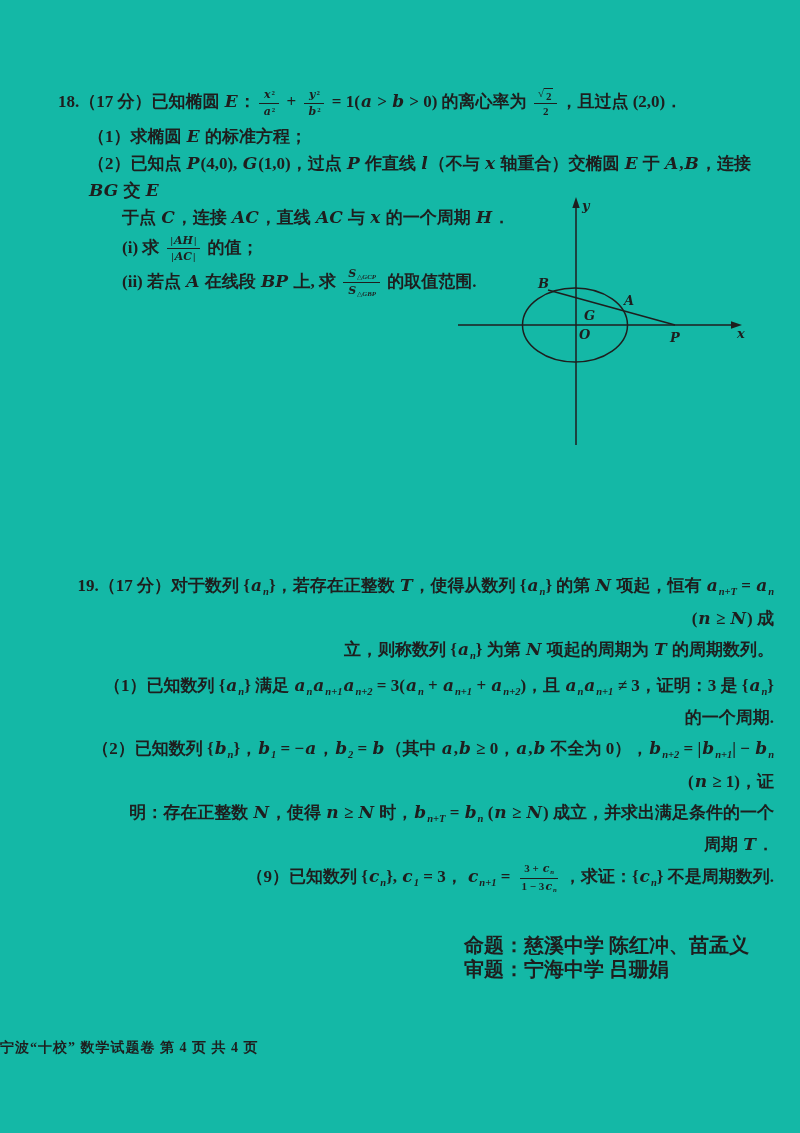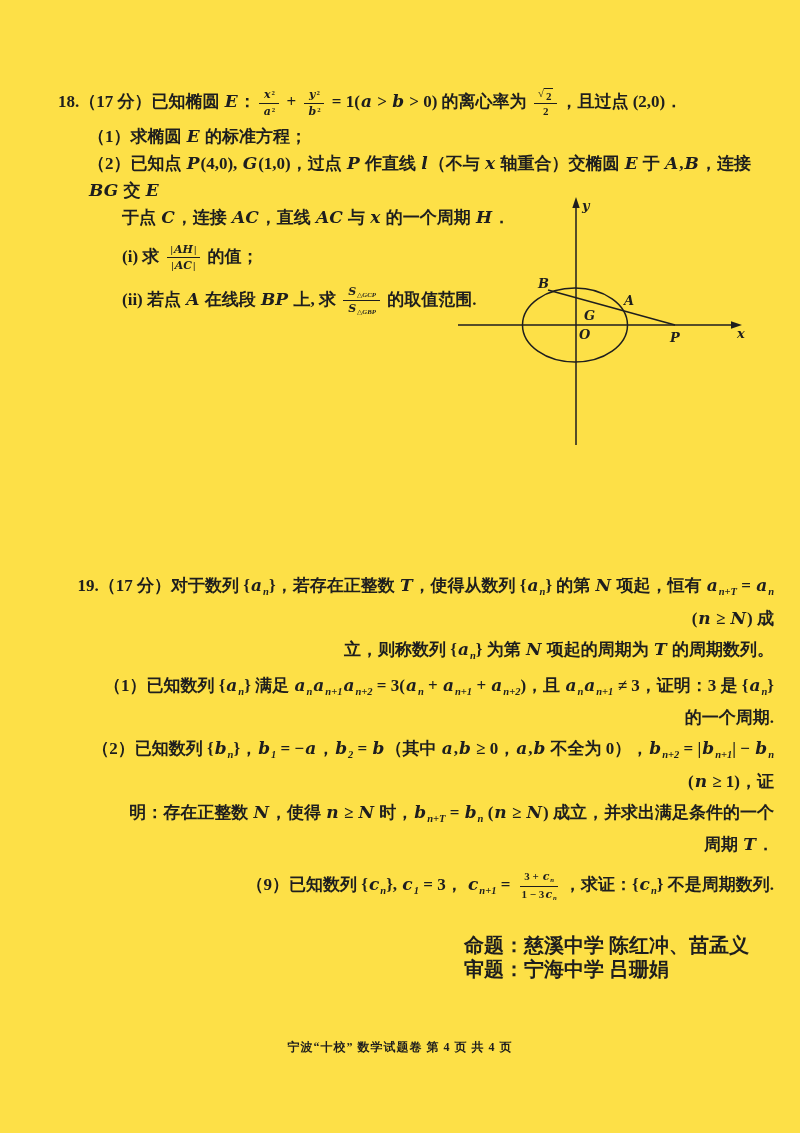--- a/index.html
+++ b/index.html
@@ -1,20 +1,20 @@
 <!DOCTYPE html>
 <html><head>
 <meta charset="utf-8">
 <style>
   html,body{margin:0;padding:0;background:#d9d9d9;}
   .page{
     position:relative;
     width:800px;height:1133px;
     margin:0 auto;
-    background:#fde047;
+    background:#14b8a6;
     color:#1e1e1e;
     font-family:"Liberation Serif","DejaVu Serif",serif;
     font-weight:600;
     overflow:hidden;
   }
   
   .mline{font-size:17px;line-height:26px;white-space:normal;}
   .mt{font-weight:600;}
   .mv{font-style:italic;padding:0 1px;font-family:"DejaVu Serif","Liberation Serif",serif;}
   .ms{font-size:0.62em;font-style:italic;vertical-align:-0.35em;}
@@ -28,32 +28,32 @@
   .mr{display:inline-flex;align-items:flex-start;line-height:1.1;}
   .mr .rsign{transform:translateY(-1px);}
   .mr .rbody{border-top:1.6px solid #1e1e1e;padding:1px 2px 0;}
   
   #p18{position:absolute;left:58px;top:88px;width:714px;}
   #p18 .head{margin-bottom:5px;}
   #p19{position:absolute;left:58px;top:572px;width:716px;}
   #p19 .mline{margin-bottom:4px;text-align:right;}
   .ind1{padding-left:30px;}
   .ind2{padding-left:64px;}
-  .tallline{margin-top:12px;}
+  .tallline{margin-top:3px;}
   .figure{position:absolute;left:448px;top:192px;}
   .figure text{
     font-family:"DejaVu Serif","Liberation Serif",serif;
     font-style:italic;font-weight:600;font-size:13px;fill:#1e1e1e;
   }
   .credits{position:absolute;left:464px;top:934px;font-size:20px;line-height:23px;}
   .credits div{margin-bottom:1px;}
   .credits .indent{padding-left:51px;}
   .page-footer{
     position:absolute;left:0;top:1039px;width:100%;
-    text-align:center;font-size:12px;letter-spacing:1px;
+    font-size:14px;letter-spacing:1px;
   }
 </style>
 </head>
 <body>
 
 <div class="page">
 
   <section id="p18">
     <div class="mline head"><span class="mt">18.（17 分）已知椭圆 </span><span class="mv">E</span><span class="mt">：</span><span class="frac">
           <span class="num"><span class="mv">x</span><span class="mp">2</span></span>

